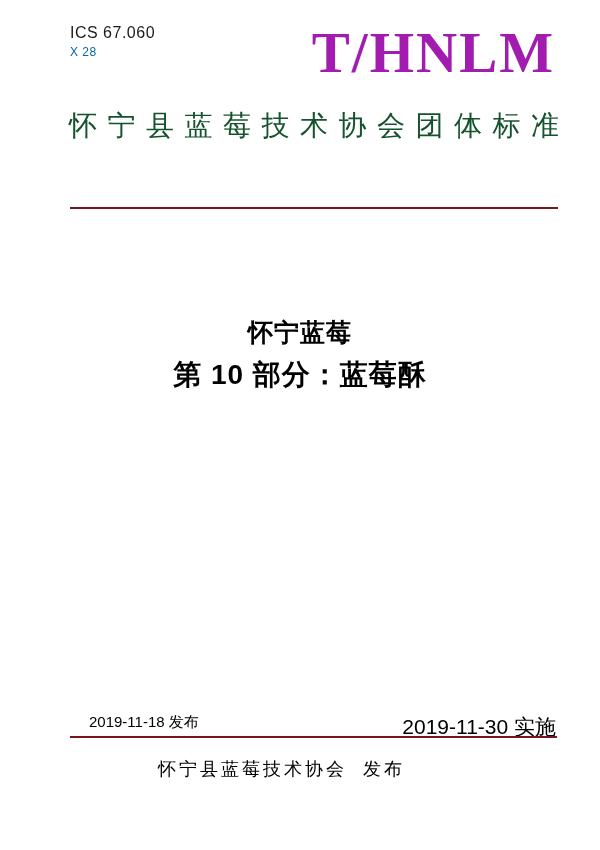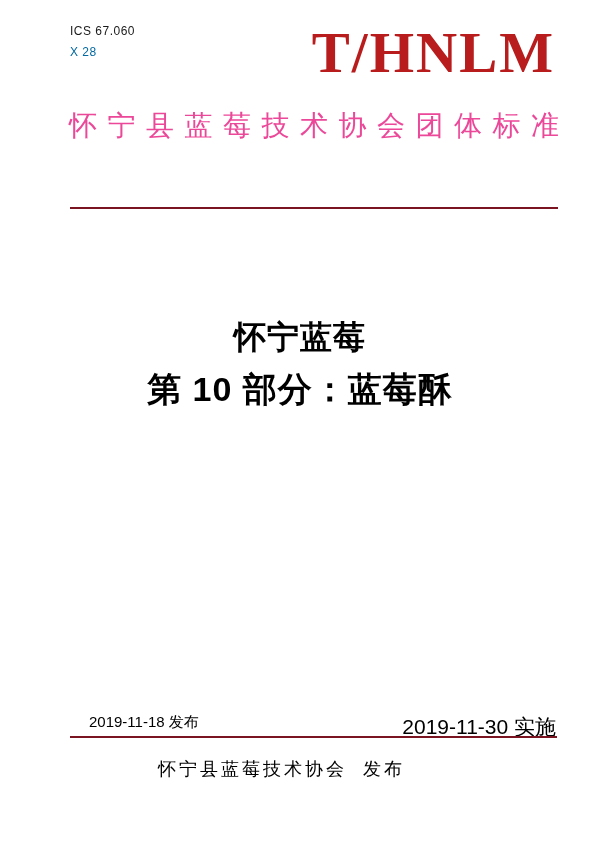--- a/index.html
+++ b/index.html
@@ -10,69 +10,69 @@
     height: 850px;
     background: #ffffff;
     font-family: "Liberation Sans", sans-serif;
     color: #000000;
     overflow: hidden;
   }
   .page { position: absolute; inset: 0; background: #ffffff; }
 
   .ics-code {
     position: absolute; left: 70px; top: 24px;
-    font-size: 12px; letter-spacing: 0.5px; color: #1a1a1a;
+    font-size: 16px; letter-spacing: 0.5px; color: #1a1a1a;
   }
   .class-code {
     position: absolute; left: 70px; top: 45px;
     font-size: 12px; letter-spacing: 0.5px; color: #0369a1;
   }
   .standard-logo {
     position: absolute; right: 45px; top: 24px;
     font-family: "Liberation Serif", serif;
     font-weight: bold;
     font-size: 57px;
     line-height: 1.0;
     letter-spacing: 2px;
-    color: #b91c1c;
+    color: #a21caf;
     white-space: nowrap;
   }
   .association-title {
     position: absolute; left: 69px; top: 107px;
     font-size: 28px;
     letter-spacing: 10.5px;
     white-space: nowrap;
-    color: #ec4899;
+    color: #14532d;
   }
   .standard-number {
     position: absolute; right: 60px; top: 184px;
     font-size: 15px;
     letter-spacing: 0.3px;
     color: #000000;
   }
   .rule {
     position: absolute;
     height: 2px;
     background: #7a1420;
   }
   .rule-top { left: 70px; top: 207px; width: 488px; }
   .rule-bottom { left: 70px; top: 736px; width: 487px; }
 
   .doc-title-block {
     position: absolute; left: 0; top: 316px; width: 600px;
     text-align: center;
   }
   .doc-title-line1 {
-    font-size: 32px;
+    font-size: 25px;
     font-weight: bold;
     letter-spacing: 1px;
   }
   .doc-title-line2 {
     margin-top: 7px;
-    font-size: 34px;
+    font-size: 28px;
     font-weight: bold;
     letter-spacing: 1px;
   }
 
   .issue-date {
     position: absolute; left: 72px; top: 713px;
     font-size: 15px; white-space: pre; margin-left: 17px;
   }
   .implement-date {
     position: absolute; right: 44px; top: 713px;

